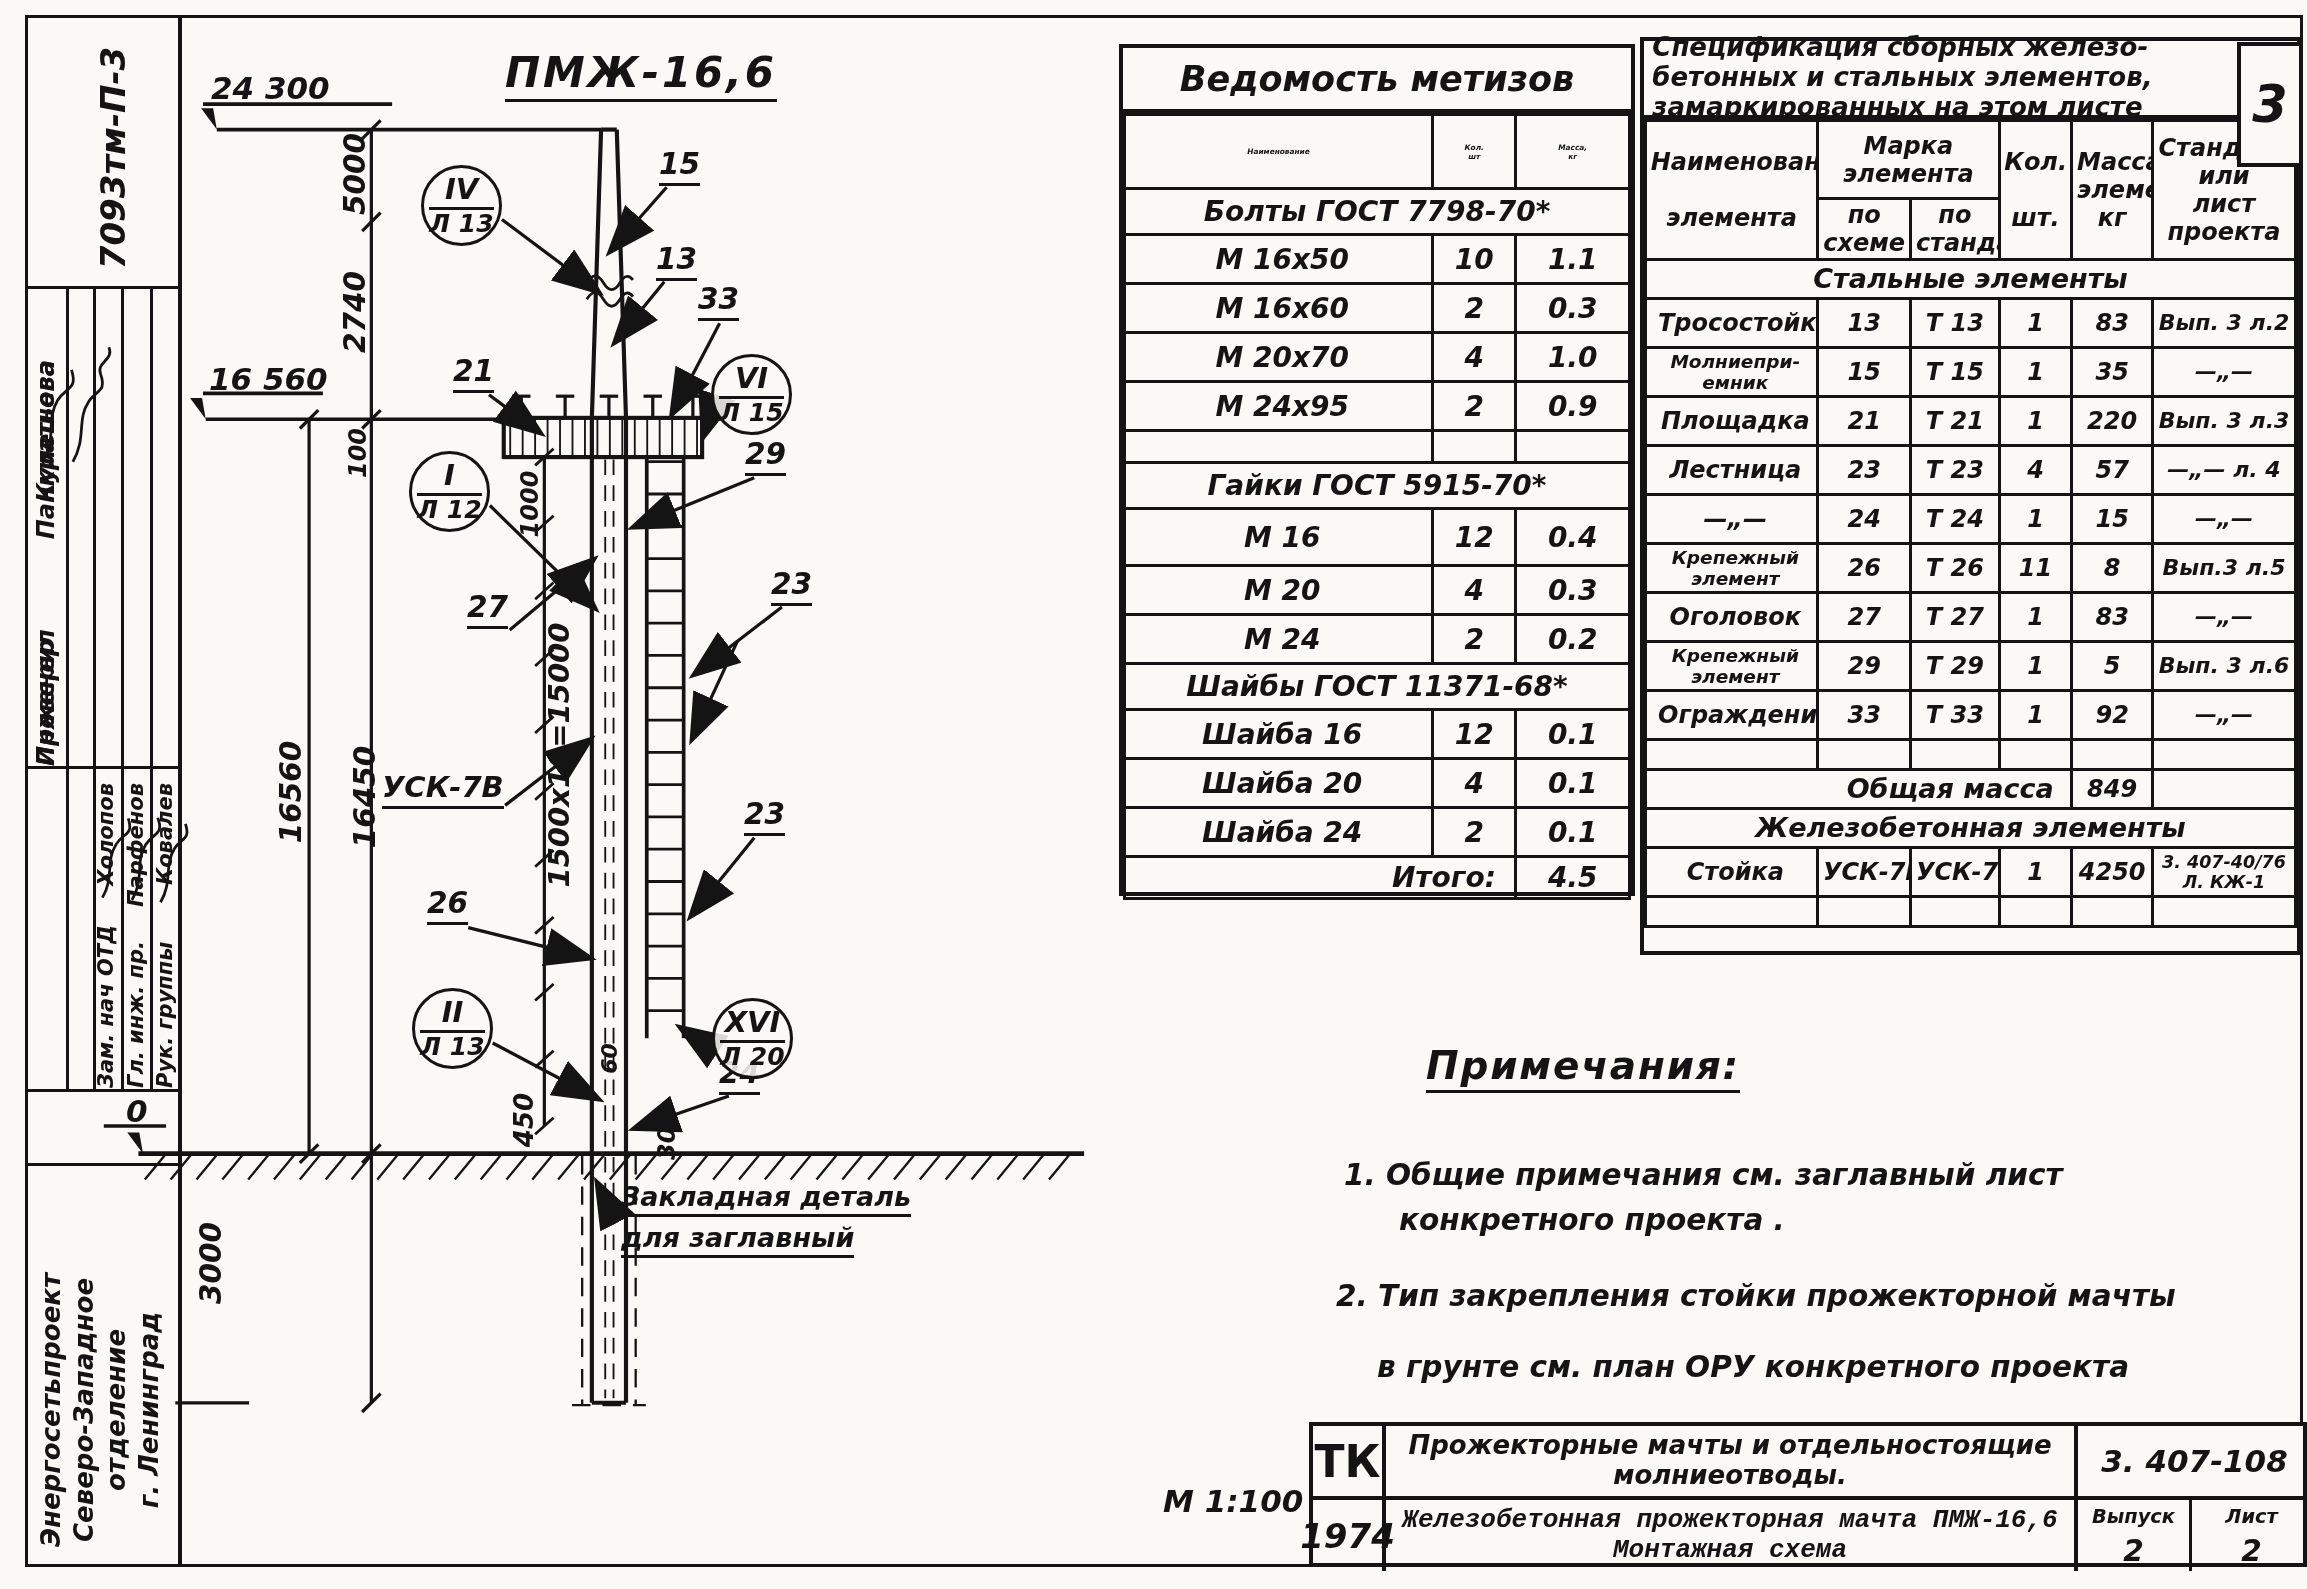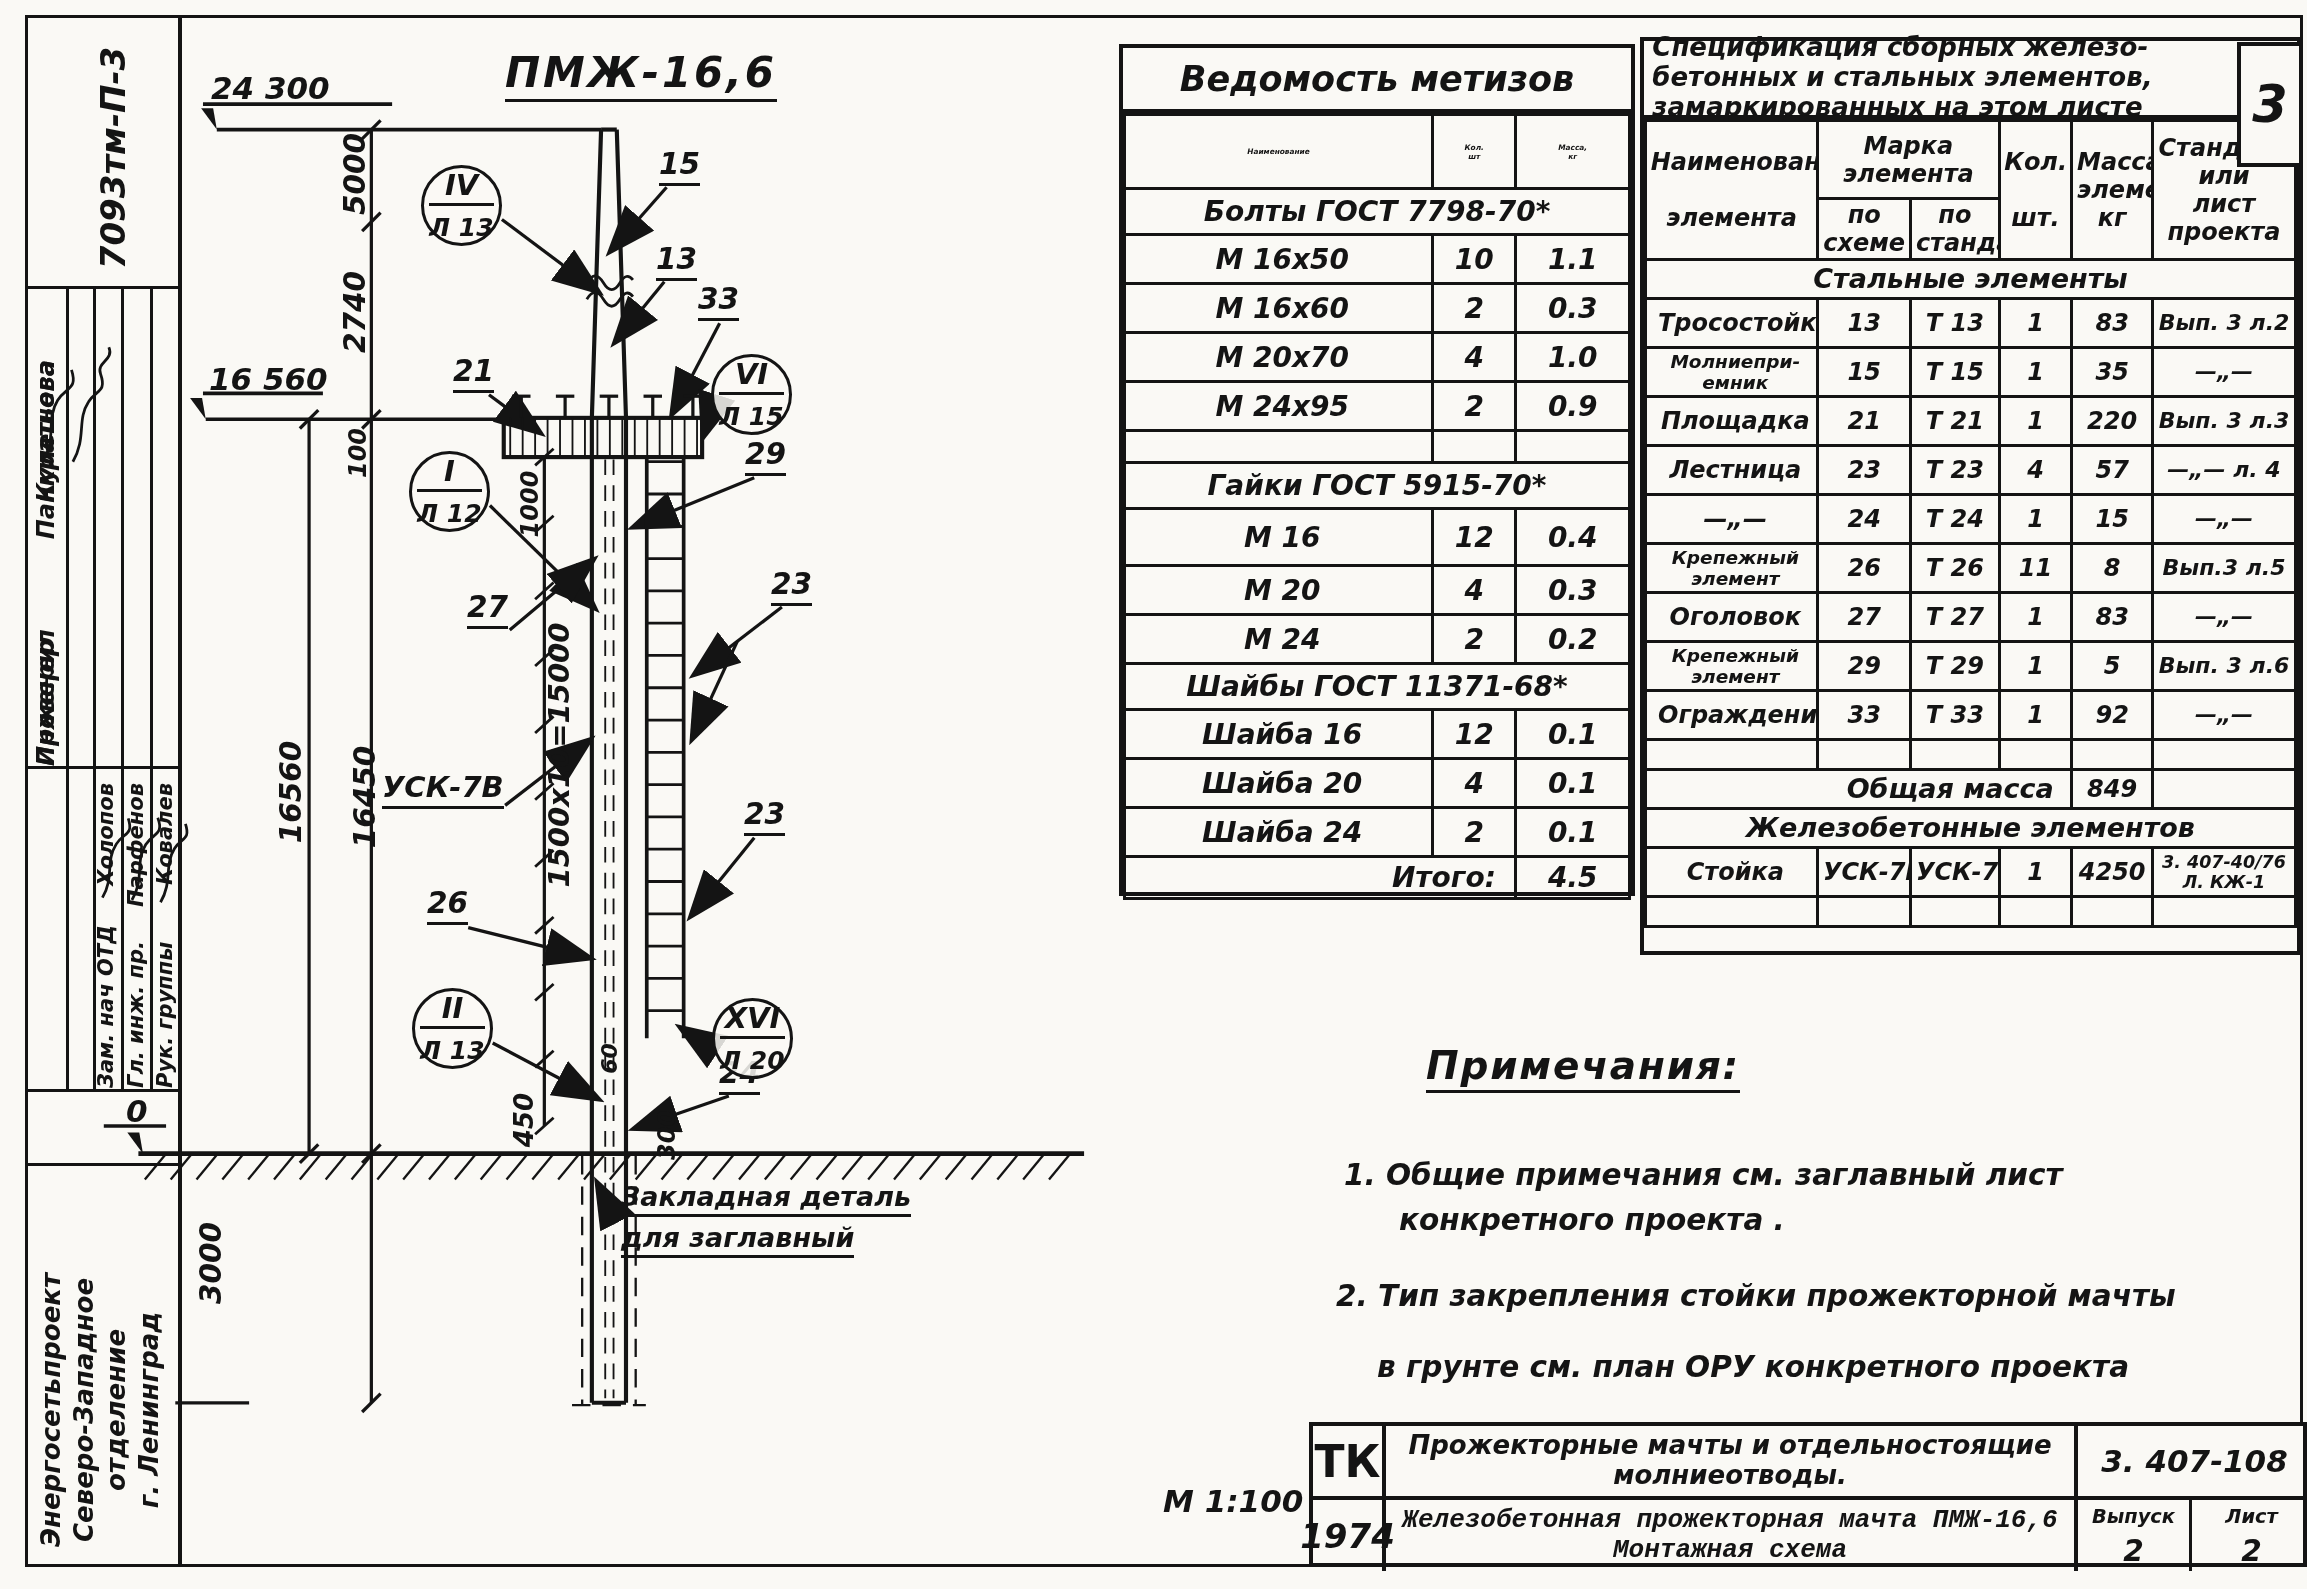--- a/index.html
+++ b/index.html
@@ -7,21 +7,21 @@
          font-family:"DejaVu Sans",sans-serif;font-style:italic;overflow:hidden;}
   .frame{position:absolute;left:25px;top:14.8px;width:2278px;height:1552px;border:3.7px solid #141414;box-sizing:border-box;}
   .vline,.hline{position:absolute;background:#141414;}
   .rot{transform:rotate(-90deg);}
   .lbl{position:absolute;font-weight:600;white-space:nowrap;}
   .dim{position:absolute;font-weight:600;white-space:nowrap;transform:rotate(-90deg);transform-origin:center;}
   .und{border-bottom:3.2px solid #141414;padding-bottom:1.8px;}
   .callout{position:absolute;border:3.7px solid #141414;border-radius:50%;box-sizing:border-box;
            display:flex;flex-direction:column;align-items:center;justify-content:center;background:rgba(250,249,245,.85);}
   .callout .top{font-size:29px;font-weight:700;line-height:1;padding-bottom:3.7px;}
-  .callout .bot{font-size:25px;font-weight:600;line-height:1;padding-top:9px;border-top:3.2px solid #141414;min-width:70%;text-align:center;}
+  .callout .bot{font-size:25px;font-weight:600;line-height:1;padding-top:1px;border-top:3.2px solid #141414;min-width:70%;text-align:center;}
   
   .twrap{position:absolute;border:4.2px solid #141414;box-sizing:border-box;background:#faf9f5;}
   .ttitle{display:flex;align-items:center;justify-content:center;font-size:35px;font-weight:600;
           border-bottom:4.2px solid #141414;box-sizing:border-box;}
   table.t{border-collapse:collapse;width:100%;table-layout:fixed;}
   table.t td,table.t th{border:3.2px solid #141414;font-style:italic;font-weight:600;color:#141414;
       text-align:center;vertical-align:middle;padding:0.9px 3.7px;white-space:pre-line;overflow:hidden;box-sizing:border-box;}
   .vt td{font-size:28px;}
   .st td,.st th{font-size:24px;}
   .nameL{text-align:center;padding-left:11px !important;}
@@ -527,21 +527,21 @@
             <td></td>
             <td></td>
             <td></td>
           </tr>
           <tr style="height: 39px;">
             <td colspan="4" style="text-align: right; padding-right: 16.6px; font-size: 27px;">Общая масса</td>
             <td>849</td>
             <td></td>
           </tr>
           <tr style="height: 39px;">
-            <td colspan="6" style="font-size: 27px;">Железобетонные  элементов</td>
+            <td colspan="6" style="font-size: 27px;">Железобетонная  элементы</td>
           </tr>
           <tr style="height: 49px;">
             <td class="nameL">Стойка</td>
             <td>УСК-7Б</td>
             <td>УСК-7В</td>
             <td>1</td>
             <td>4250</td>
             <td style="font-size: 17.5px;">3. 407-40/76
 Л. КЖ-1</td>
           </tr>

